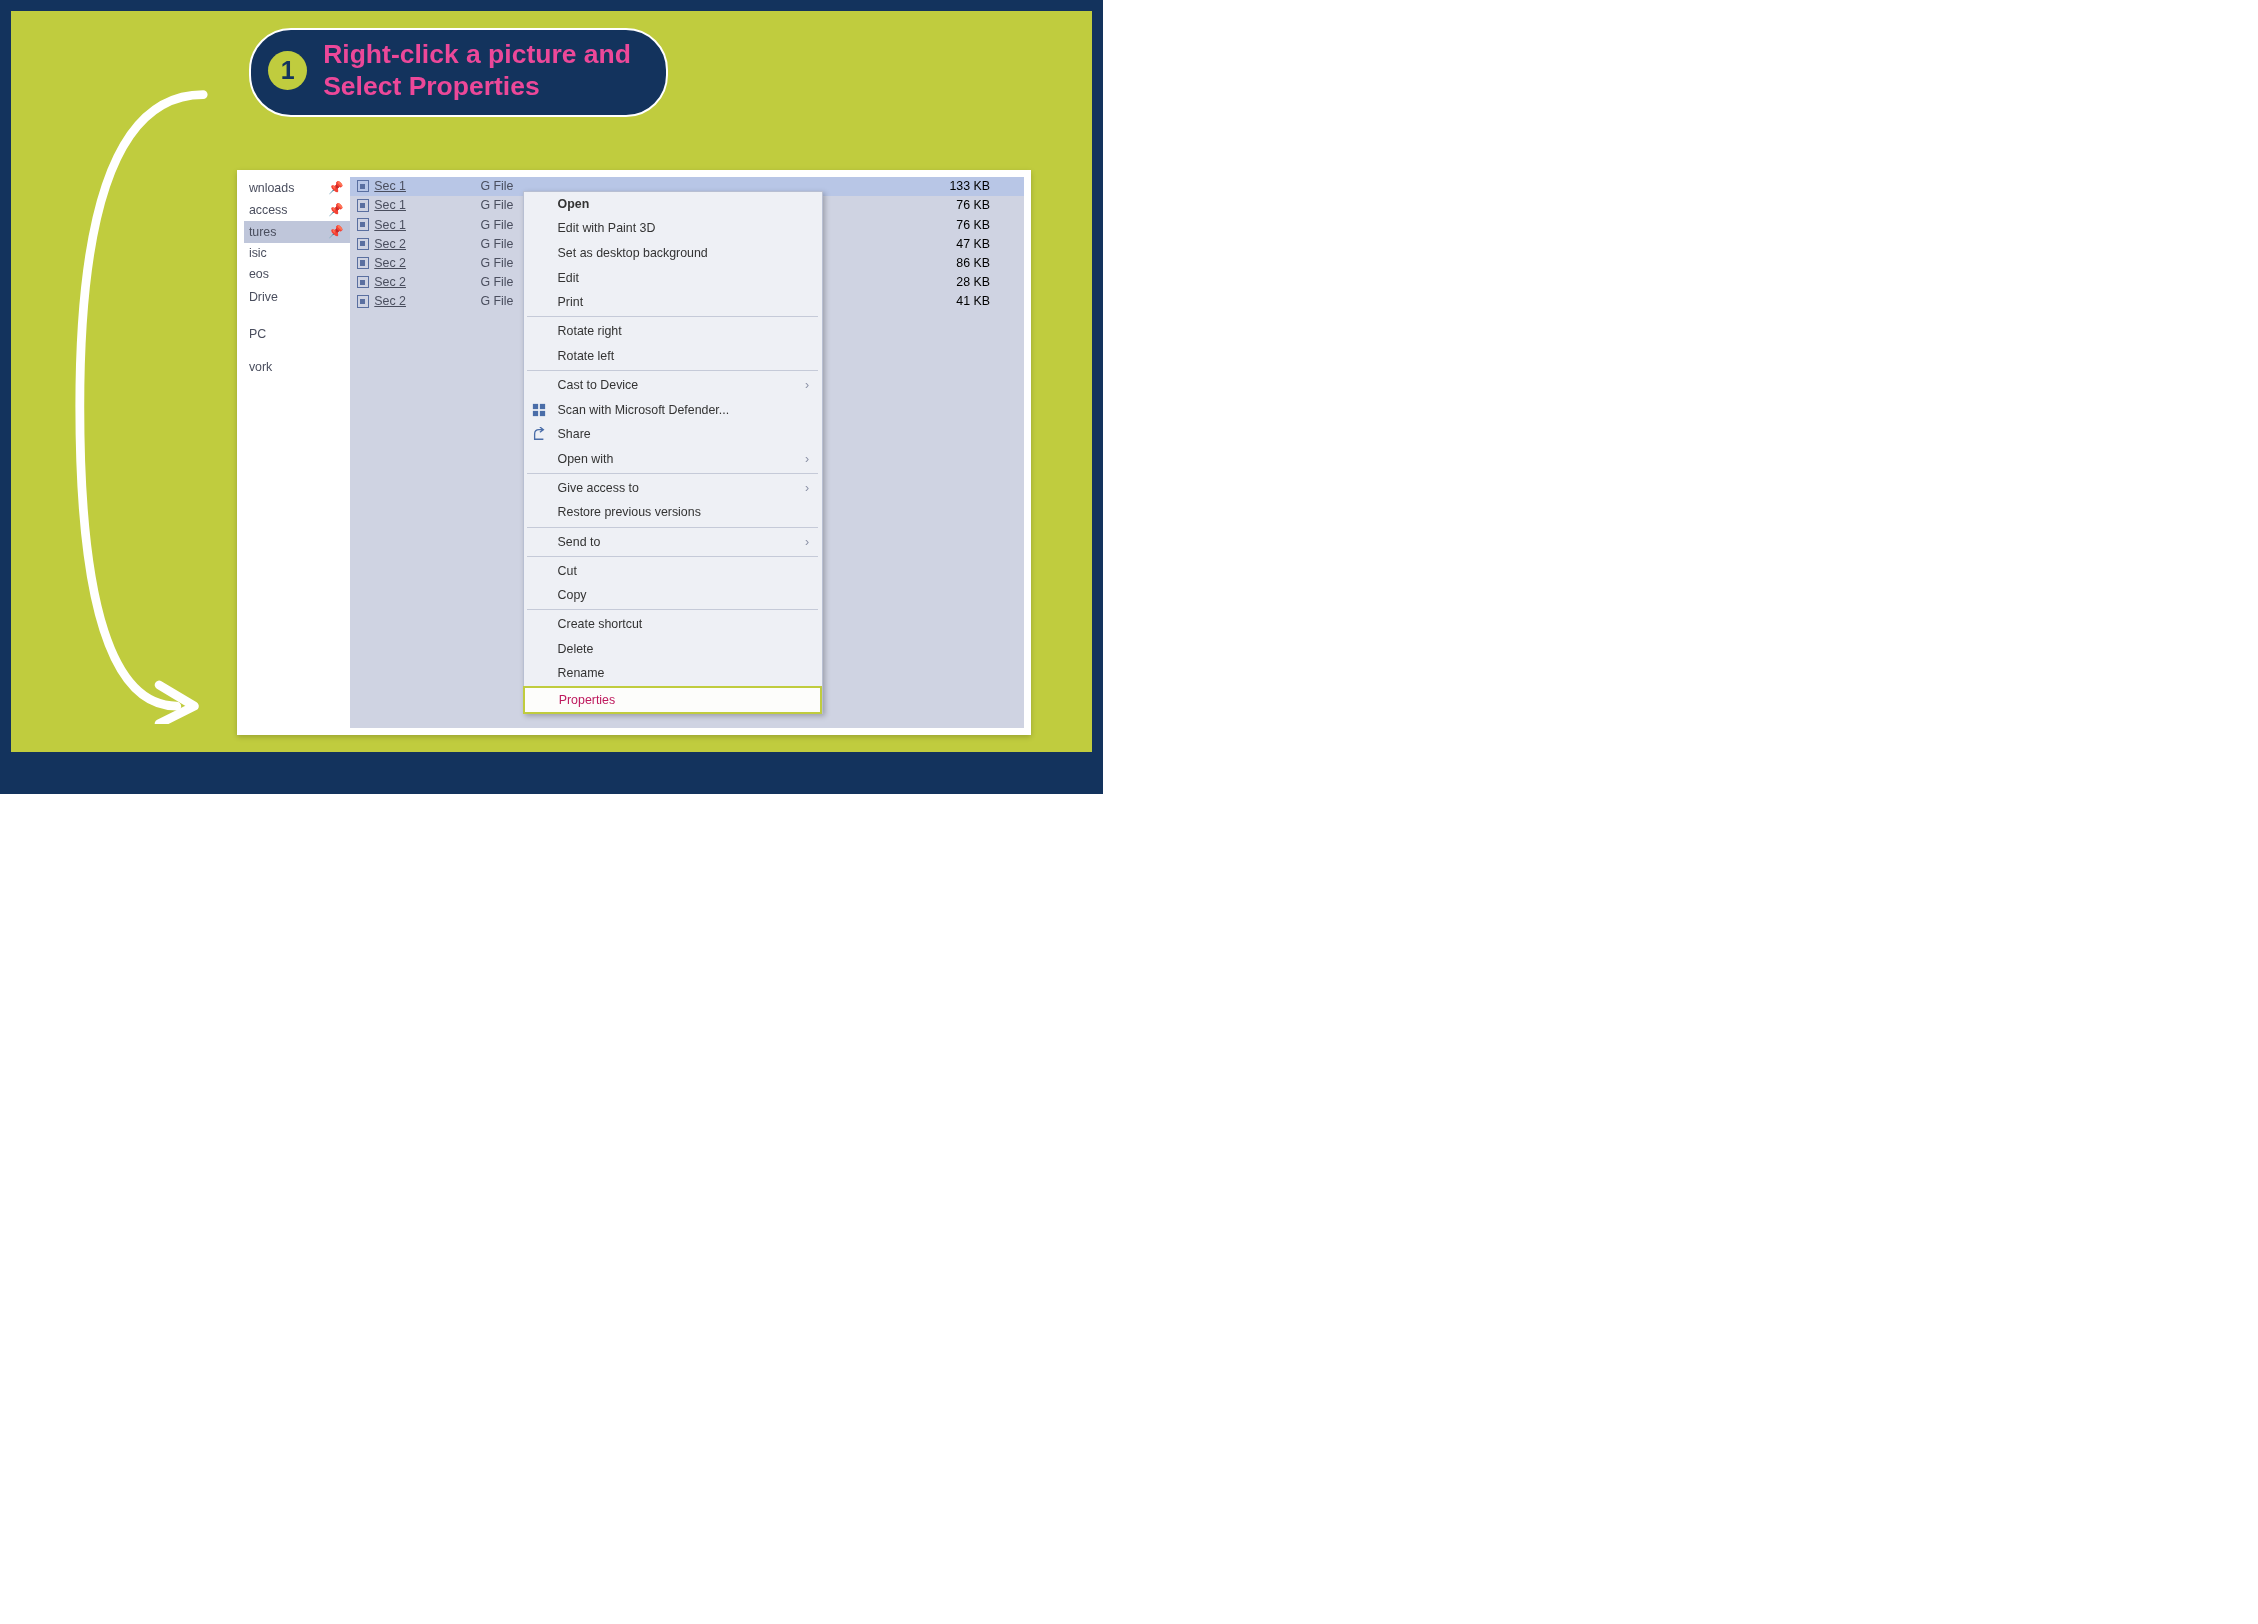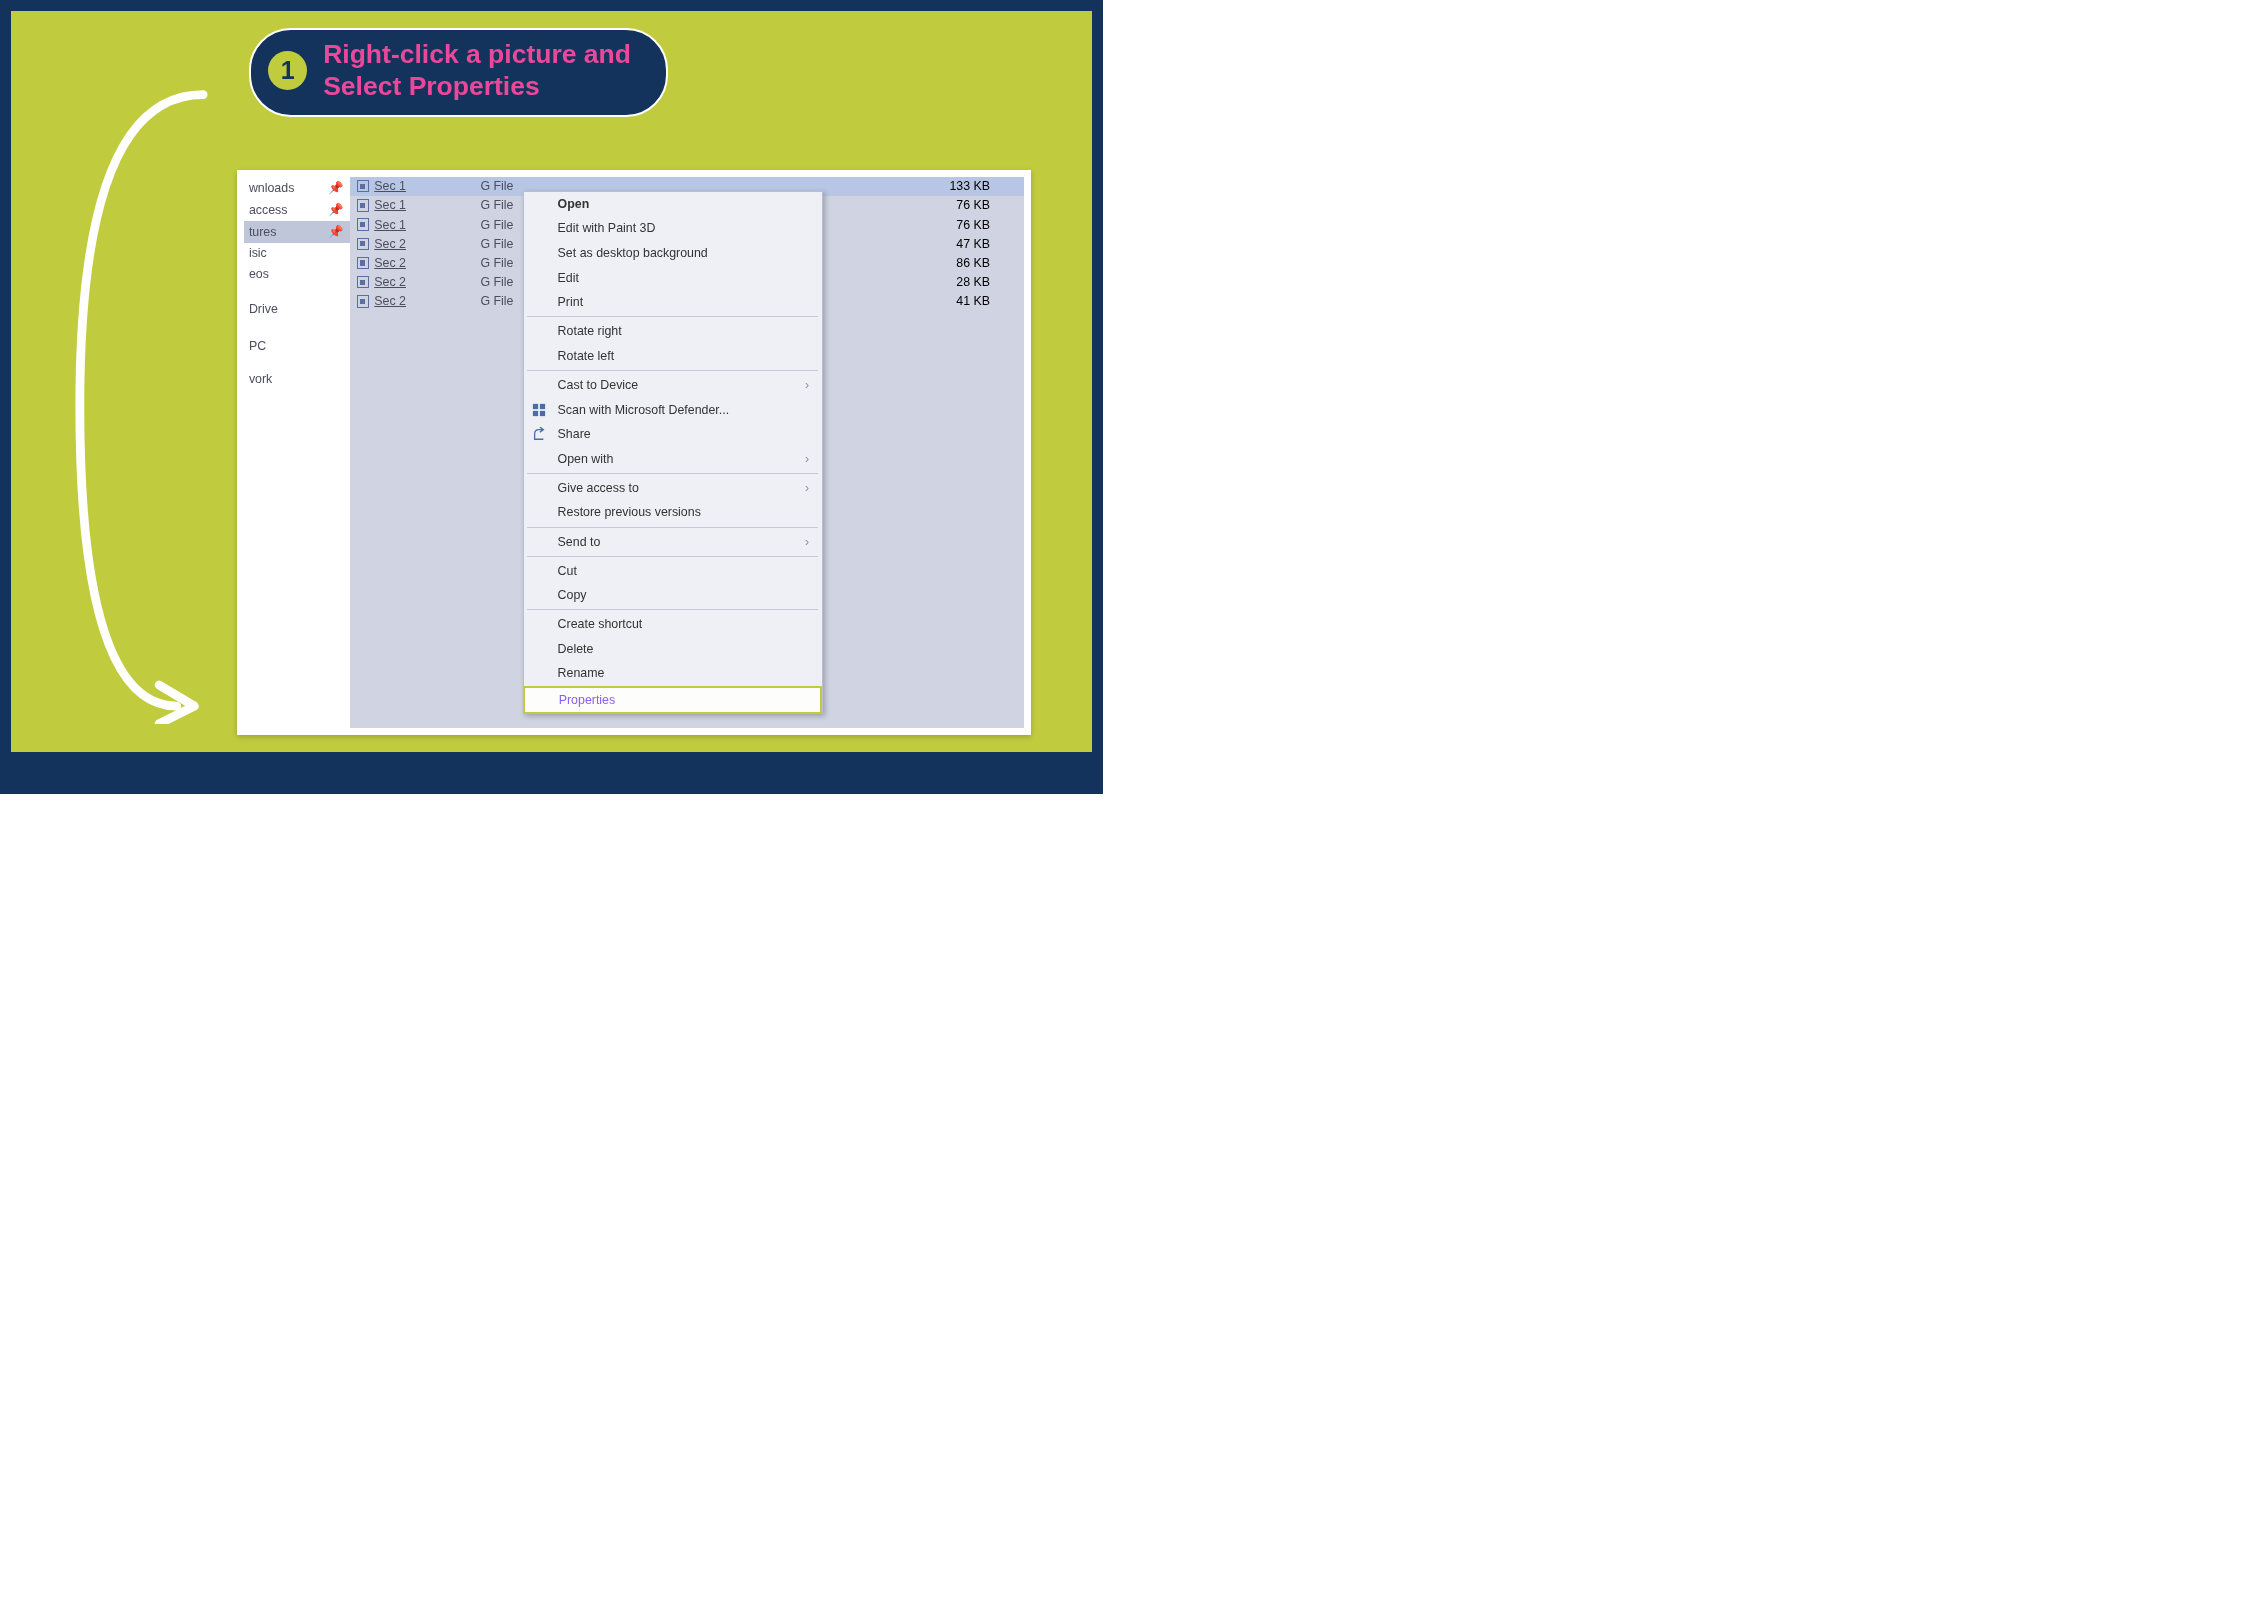--- a/index.html
+++ b/index.html
@@ -76,21 +76,21 @@
 }
 .mrow { padding:5.3px 12.4px 5.3px 34px; position:relative; display:flex; justify-content:space-between; align-items:center; }
 .mrow.bold { font-weight:700; }
 .sep { height:0.9px; background:#c5cad8; margin:1.8px 3.5px; }
 .arrow-r { color:#8b91a6; }
 .micon { position:absolute; left:8.8px; top:50%; transform:translateY(-50%); width:14px; height:14px; color:#4a6da8; }
 .props {
   padding:5.3px 12.4px 5.3px 34px;
   background:#fdfdfb; border:2.6px solid #c0cc3e;
   margin:0 -0.9px -0.9px -0.9px;
-  font-size:12.4px; color:#8b5cf6;
+  font-size:12.4px; color:#be185d;
 }
 
 .footer-curve {
   position:absolute; right:0; bottom:0;
   background:#13335d; color:#fff;
   padding:16px 35px 16px 53px;
   border-top-left-radius:42px;
   font-size:19.4px; font-weight:700;
   width:397px; text-align:center;
 }
@@ -131,21 +131,21 @@
             <div class="side-item sel">
               <span>tures</span>
               <span class="pin">📌</span>
             </div>
             <div class="side-item">
               <span>isic</span>
             </div>
             <div class="side-item">
               <span>eos</span>
             </div>
-            <div class="side-item" style="margin-top: 14px;">
+            <div class="side-item" style="margin-top: 2px;">
               <span>Drive</span>
             </div>
             <div class="side-item" style="margin-top: 16px;">
               <span>PC</span>
             </div>
             <div class="side-item" style="margin-top: 12.4px;">
               <span>vork</span>
             </div>
           </div>
 

